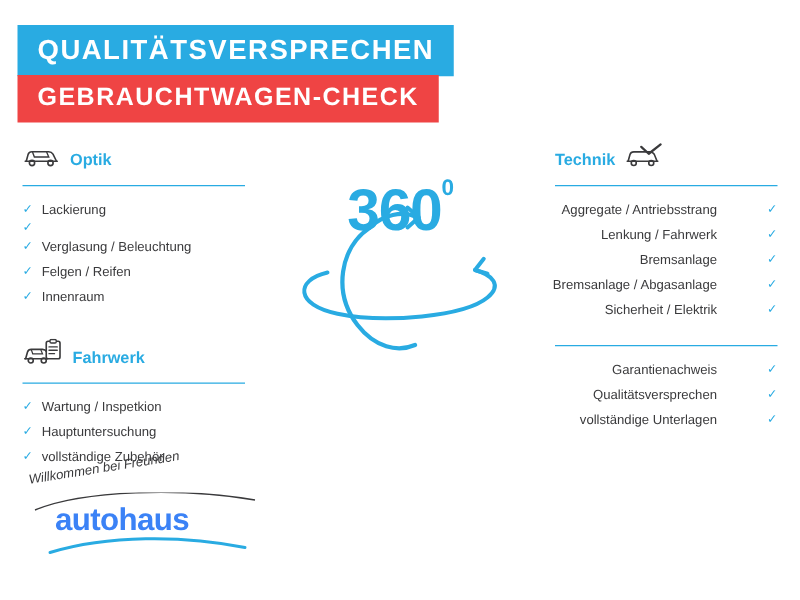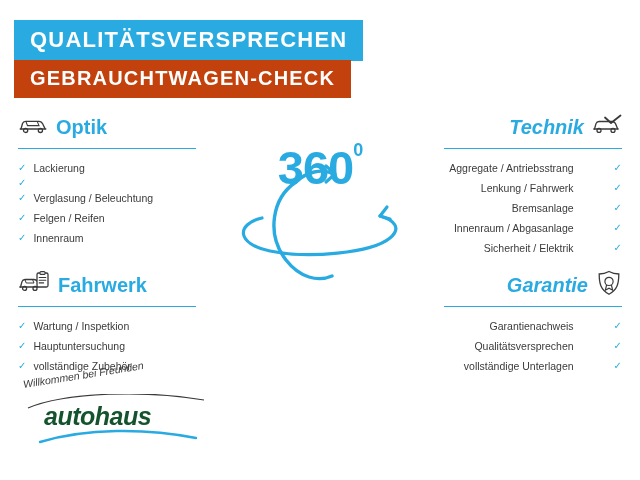--- a/index.html
+++ b/index.html
@@ -30,21 +30,21 @@
     position: absolute;
     left: 14px;
     top: 20px;
     background: #29abe2;
     font-size: 22px;
   }
   .banner-2 {
     position: absolute;
     left: 14px;
     top: 60px;
-    background: #c2410c;
+    background: #ef4444;
     font-size: 20px;
   }
 
   
   .quad {
     position: absolute;
     width: 178px;
   }
   .quad-left  { left: 18px; }
   .quad-right { right: 18px; }
@@ -52,24 +52,24 @@
   .q-technik { top: 112px; }
   .q-wartung { top: 270px; }
   .q-garantie{ top: 270px; }
 
   .q-head {
     display: flex;
     align-items: center;
     gap: 8px;
     height: 30px;
   }
-  .quad-right .q-head { justify-content: flex-end; font-style: italic; }
+  .quad-right .q-head { justify-content: flex-start; }
   .q-title {
     color: #29abe2;
-    font-size: 20px;
+    font-size: 13px;
     font-weight: bold;
   }
   .q-rule {
     margin-top: 6px;
     border-top: 1.6px solid #29abe2;
     width: 100%;
   }
   .q-list {
     list-style: none;
     margin-top: 9px;
@@ -136,23 +136,22 @@
     font-style: italic;
     transform: rotate(-9deg);
     transform-origin: left bottom;
     white-space: nowrap;
   }
   .logo-autohaus {
     position: absolute;
     left: 26px;
     top: 26px;
     font-size: 25px;
-    font-style: italic;
-    font-weight: bold;
-    color: #14532d;
+    font-weight: bold;
+    color: #3b82f6;
     letter-spacing: -0.5px;
   }
   .logo-nahetal {
     position: absolute;
     left: 34px;
     top: 56px;
     font-size: 24px;
     color: #3a3a3c;
     letter-spacing: 2.5px;
   }
@@ -228,21 +227,21 @@
         </li>
       <li>
           <span>Lenkung / Fahrwerk</span>
           <span class="tick">✓</span>
         </li>
       <li>
           <span>Bremsanlage</span>
           <span class="tick">✓</span>
         </li>
       <li>
-          <span>Innenraum / Abgasanlage</span>
+          <span>Bremsanlage / Abgasanlage</span>
           <span class="tick">✓</span>
         </li>
       <li>
           <span>Sicherheit / Elektrik</span>
           <span class="tick">✓</span>
         </li>
     </ul>
   </div>
 
   <div class="quad quad-left q-wartung">
@@ -272,30 +271,20 @@
           <span>Hauptuntersuchung</span>
         </li>
       <li>
           <span class="tick">✓</span>
           <span>vollständige Zubehör</span>
         </li>
     </ul>
   </div>
 
   <div class="quad quad-right q-garantie">
-    <div class="q-head">
-      <span class="q-title">Garantie</span>
-      <span class="icon">
-        <svg width="26" height="26" viewBox="0 0 26 26">
-          <path d="M13 1.5 C9.5 3.4 6.2 4 3.2 4 C3.2 13.5 4.6 19.6 13 24.2 C21.4 19.6 22.8 13.5 22.8 4 C19.8 4 16.5 3.4 13 1.5 Z" fill="none" stroke="#3A3A3C" stroke-width="1.3"></path>
-          <circle cx="13" cy="11.4" r="4.1" fill="none" stroke="#3A3A3C" stroke-width="1.2"></circle>
-          <path d="M10.6 14.8 L9.4 20.2 L13 18.2 L16.6 20.2 L15.4 14.8" fill="none" stroke="#3A3A3C" stroke-width="1.2"></path>
-        </svg>
-      </span>
-    </div>
     <div class="q-rule"></div>
     <ul class="q-list">
       <li>
           <span>Garantienachweis</span>
           <span class="tick">✓</span>
         </li>
       <li>
           <span>Qualitätsversprechen</span>
           <span class="tick">✓</span>
         </li>

